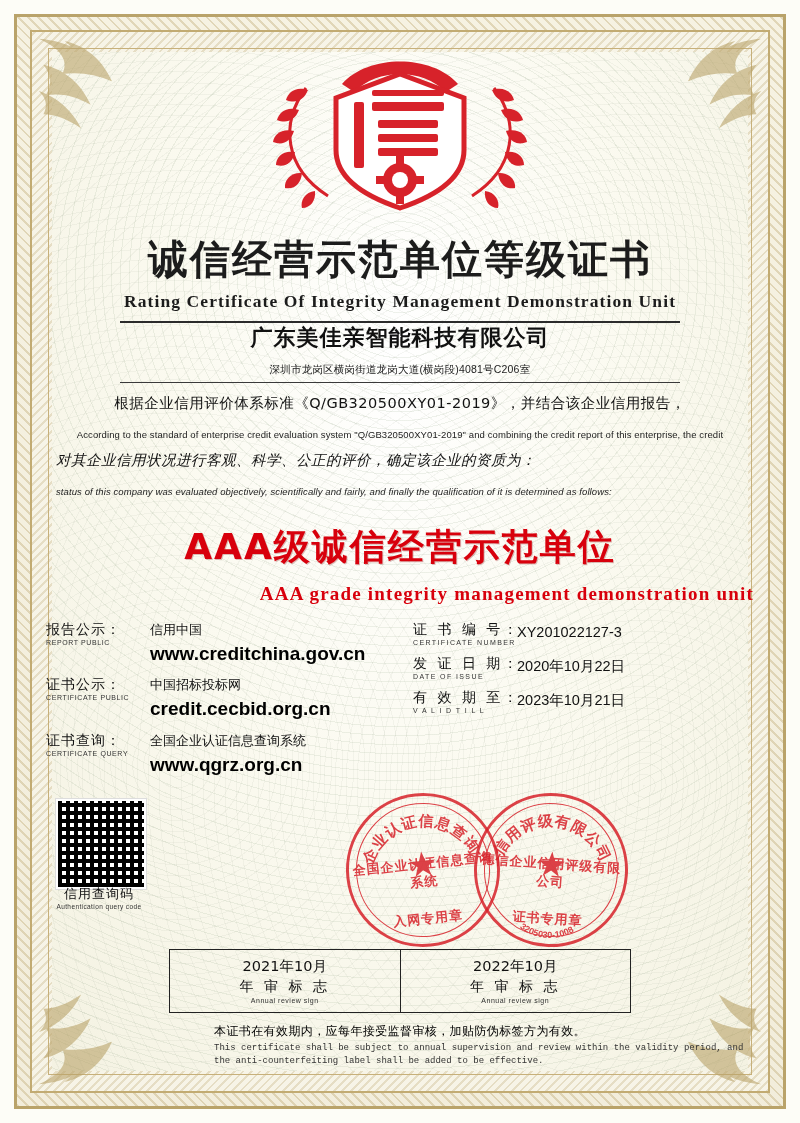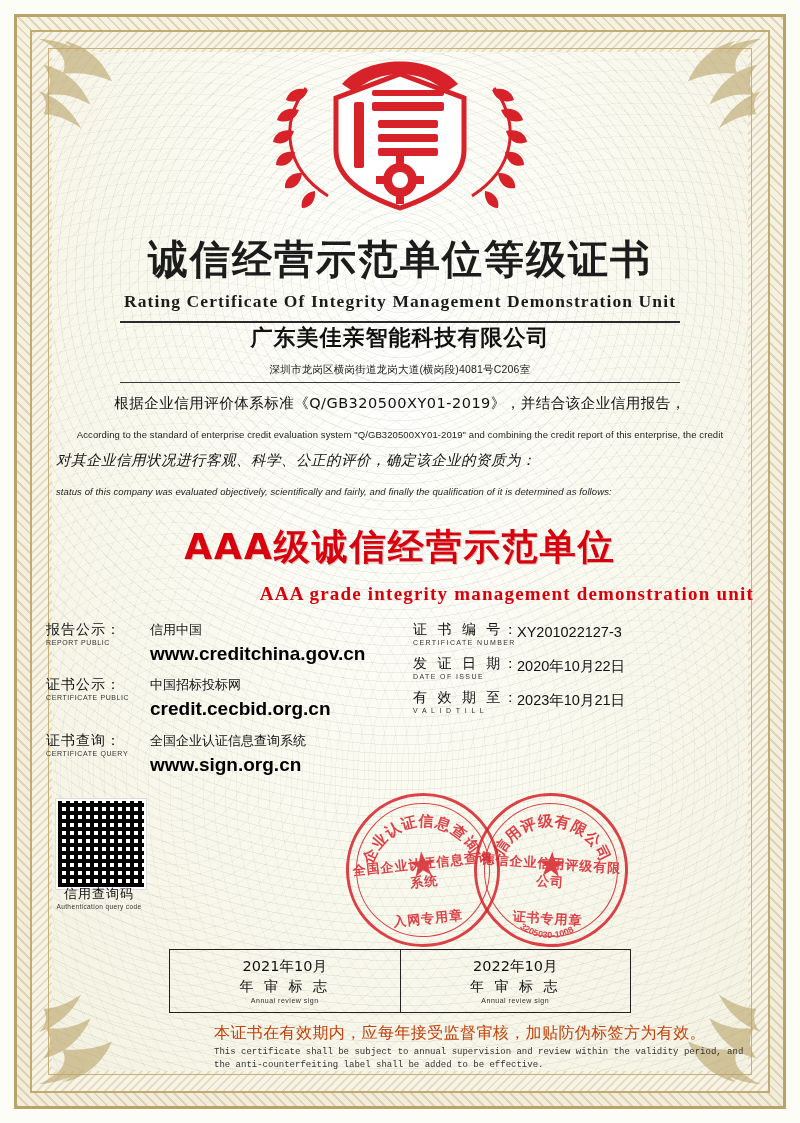--- a/index.html
+++ b/index.html
@@ -388,22 +388,22 @@
     margin-top: 1px;
   }
   
   .footer {
     margin-top: 10px;
     padding-left: 168px;
     text-align: left;
   }
   .footer .cn {
     font-family: Liberation Sans, sans-serif;
-    font-size: 16px;
-    color: #c2410c;
+    font-size: 12px;
+    color: #000000;
     letter-spacing: .4px;
   }
   .footer .en {
     font-family: "Liberation Mono", monospace;
     font-size: 9px;
     color: #333;
     line-height: 1.45;
     margin-top: 2px;
   }
 </style>
@@ -546,21 +546,21 @@
           </div>
         </div>
 
         <div class="info-row">
           <div class="lbl">
             <div class="cn">证书查询：</div>
             <div class="en">CERTIFICATE QUERY</div>
           </div>
           <div class="val">
             <span class="cn">全国企业认证信息查询系统</span>
-            <span class="url">www.sign.org.cn</span>
+            <span class="url">www.qgrz.org.cn</span>
           </div>
         </div>
 
       </div>
 
       <div class="info-col right">
 
         <div class="info-row">
           <div class="lbl">
             <div class="cn">证 书 编 号：</div>

